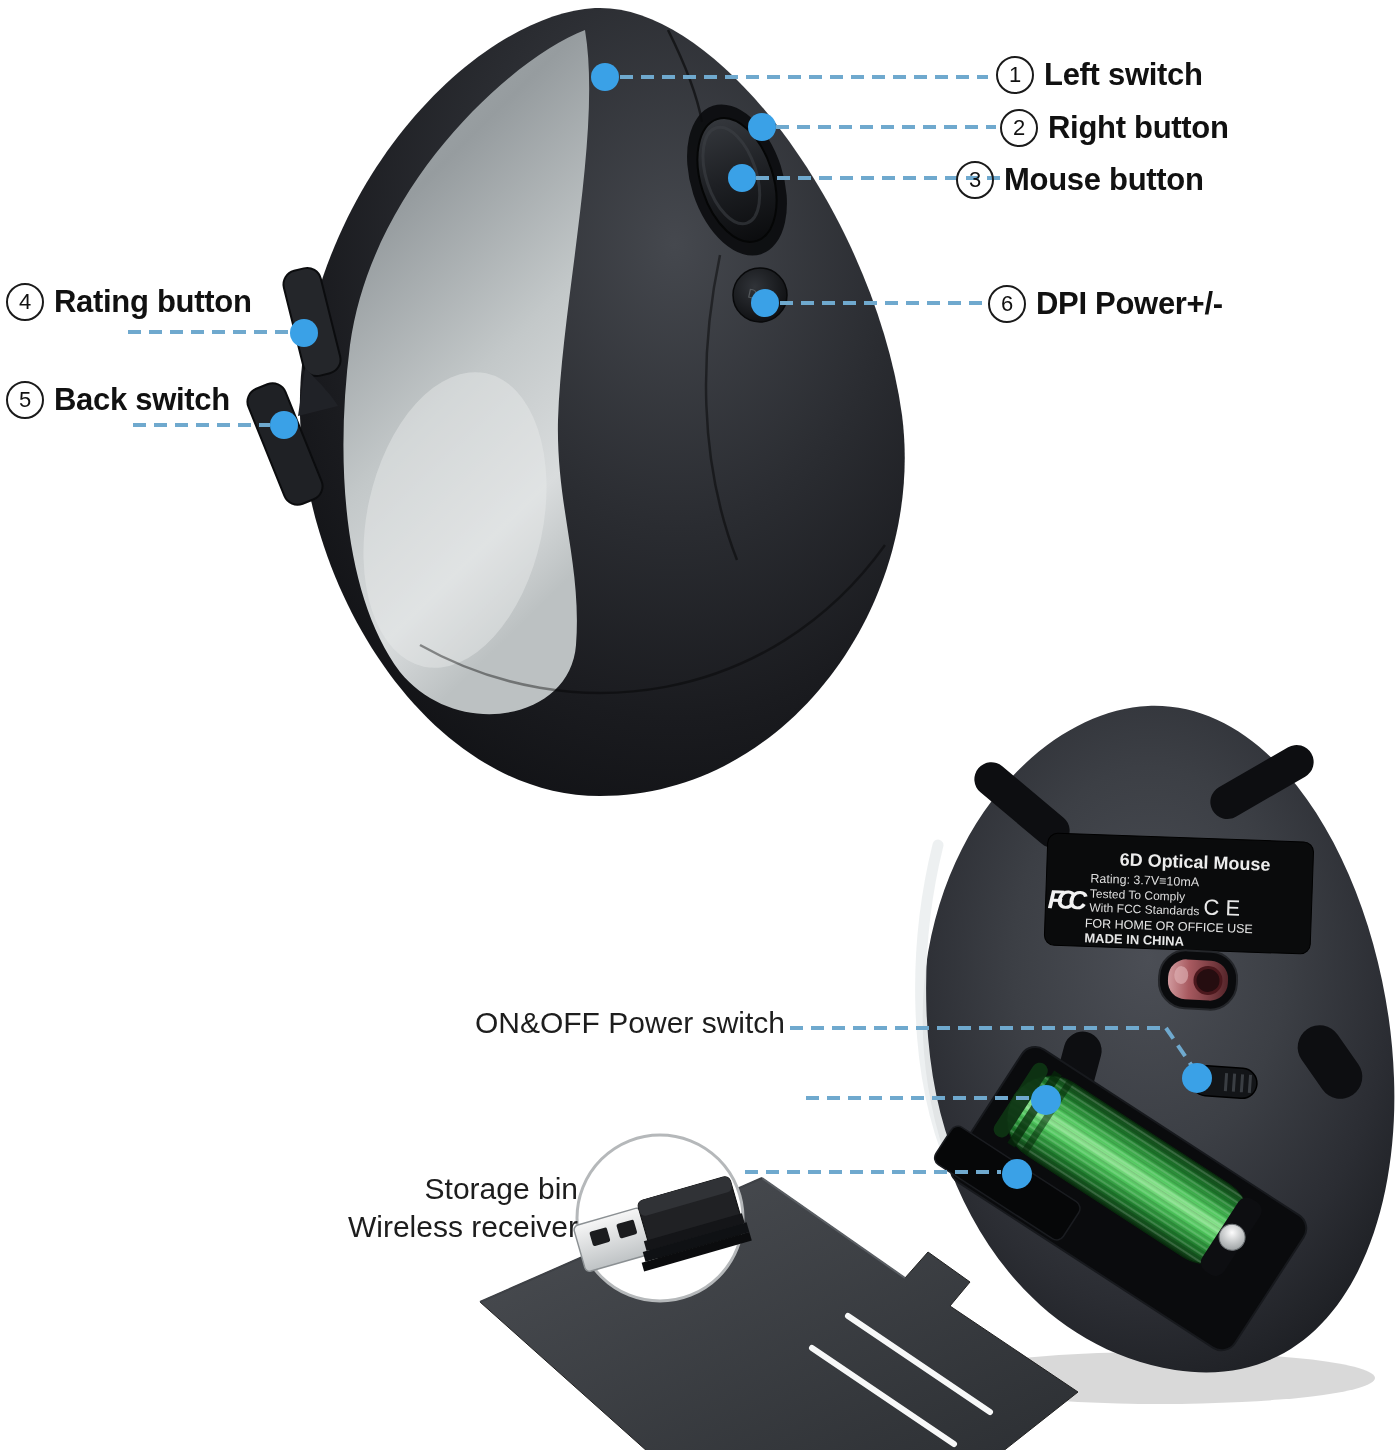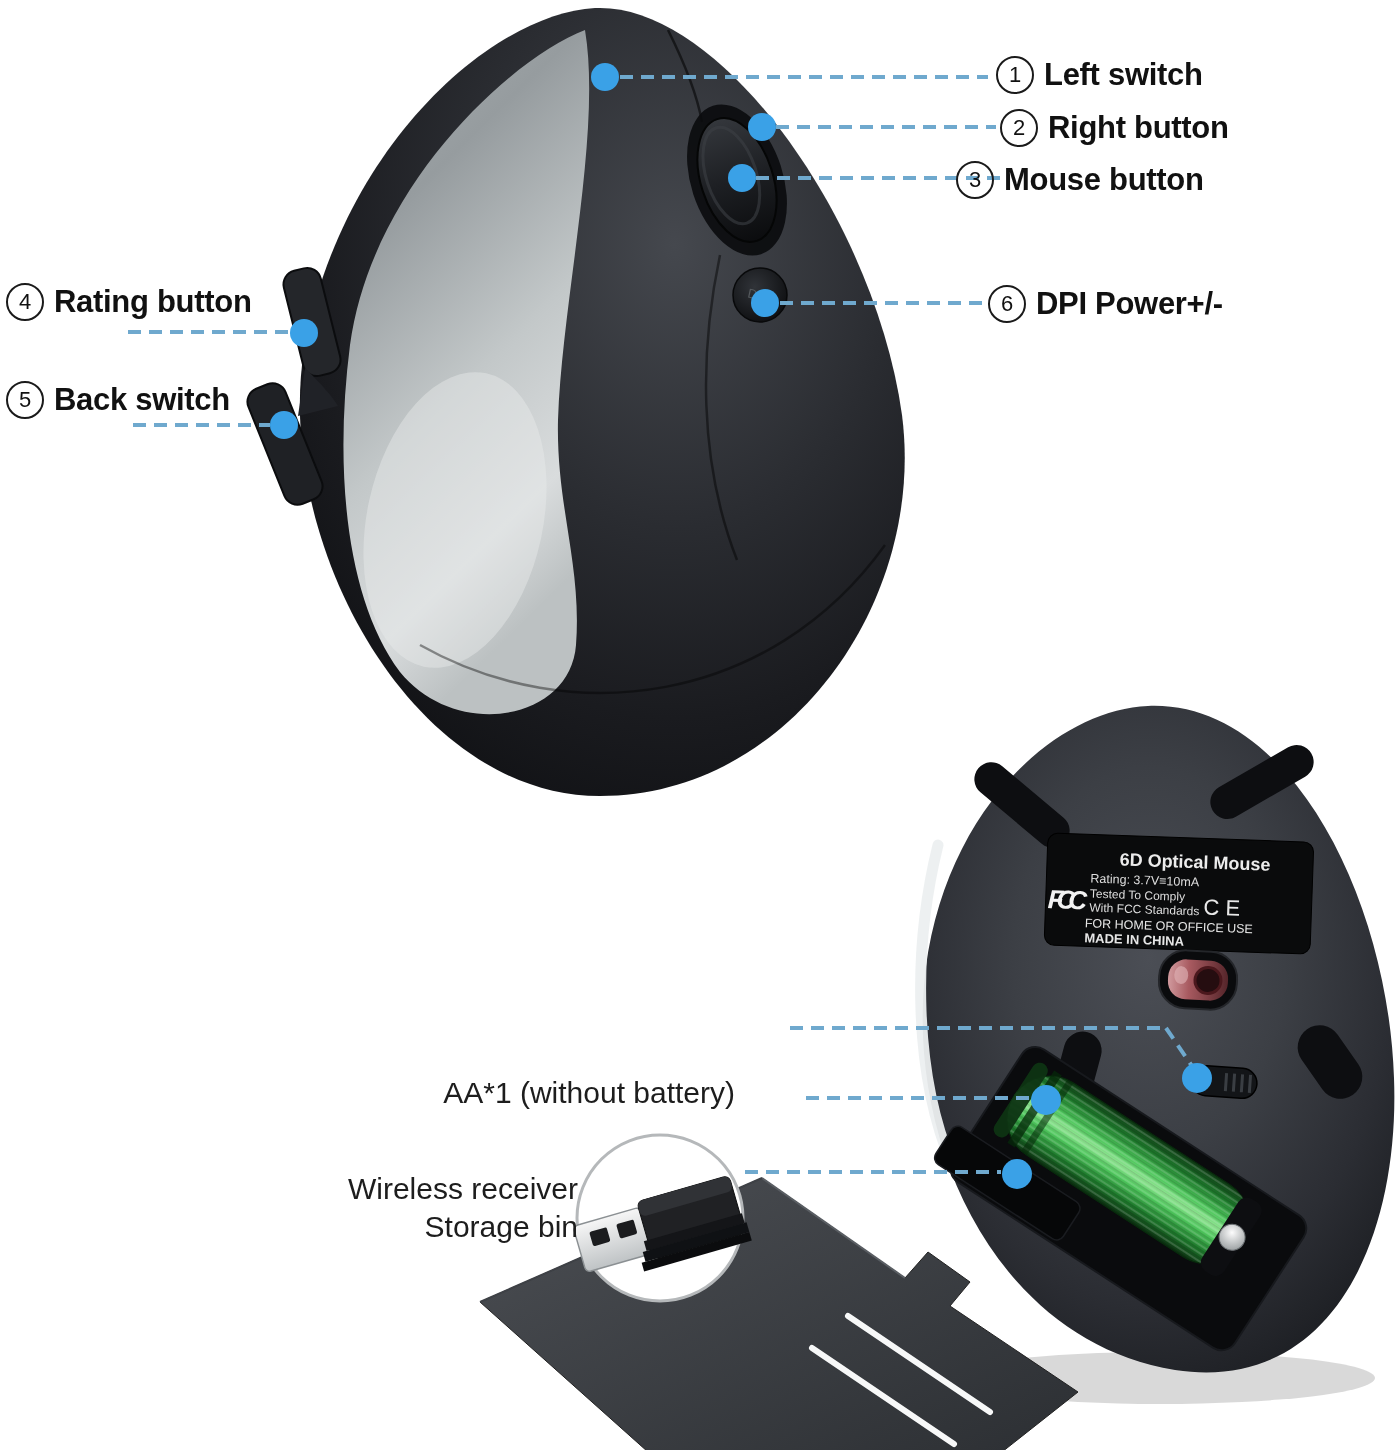--- a/index.html
+++ b/index.html
@@ -229,19 +229,19 @@
   </div>
   <div class="co co-bold" style="top:283px;left:6px">
     <span class="num">4</span>
     <span>Rating button</span>
   </div>
   <div class="co co-bold" style="top:381px;left:6px">
     <span class="num">5</span>
     <span>Back switch</span>
   </div>
 
-  <div class="co-plain" style="top:1074px;left:340px;width:395px">AA*1 (without battery)</div>
+  <div class="co-plain" style="top:1004px;left:340px;width:445px">ON&amp;OFF Power switch</div>
   <div class="co-plain" style="top:1170px;left:260px;width:318px">
+    <span style="display:block">Storage bin</span>
     <span style="display:block">Wireless receiver</span>
-    <span style="display:block">Storage bin</span>
   </div>
 
 </div>
 
 </body></html>

